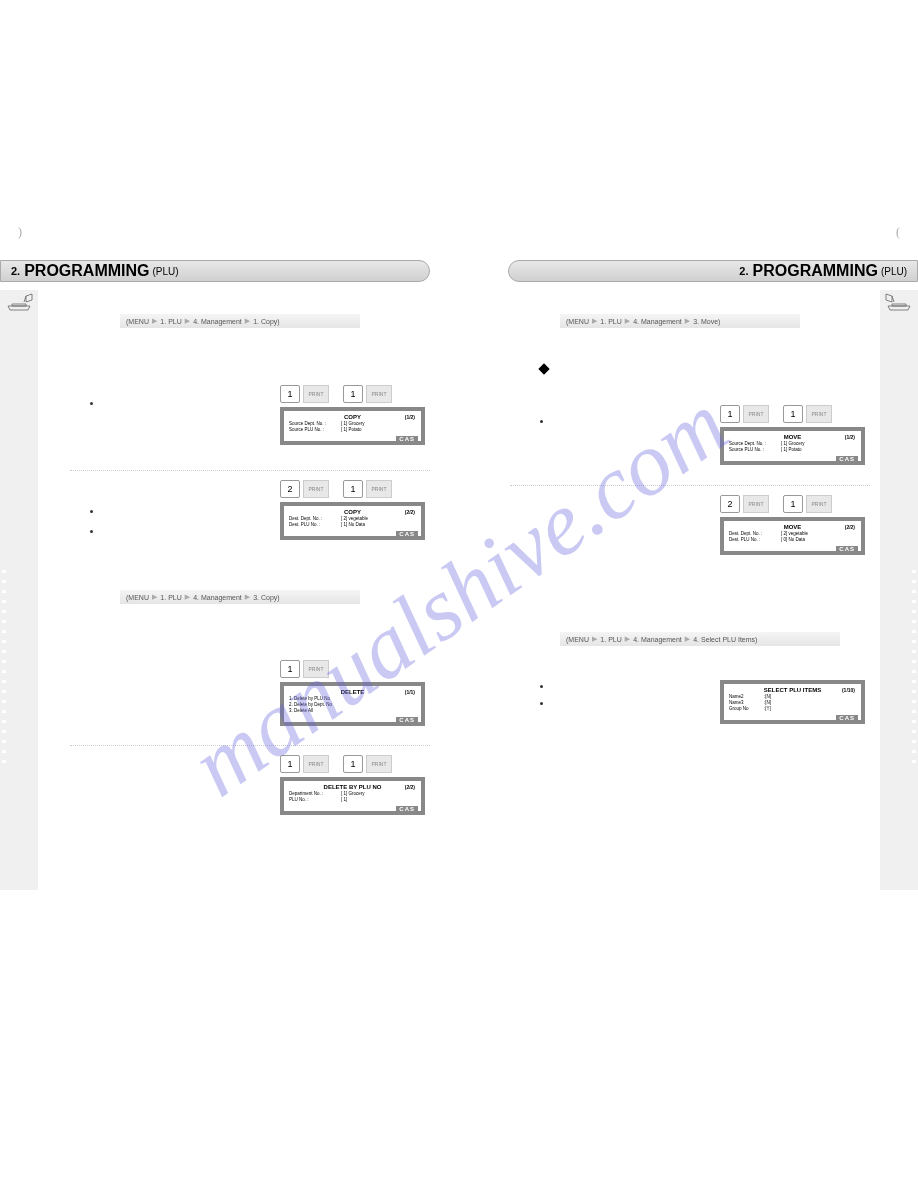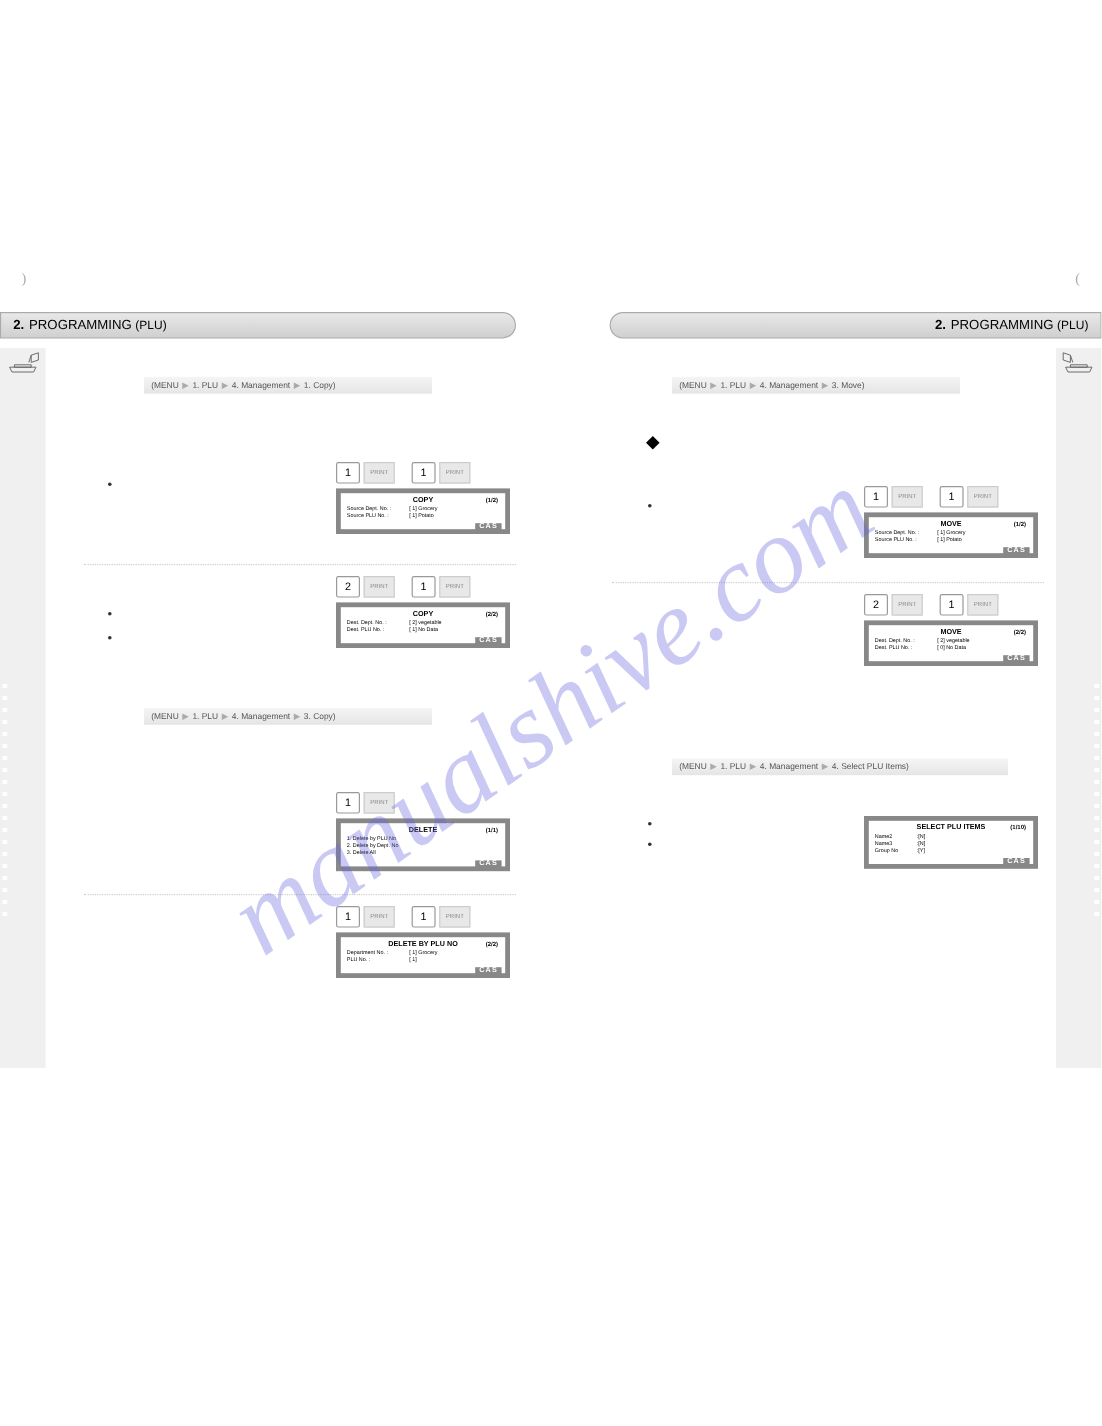--- a/index.html
+++ b/index.html
@@ -3,21 +3,21 @@
 <meta charset="utf-8">
 <style>
 *{margin:0;padding:0;box-sizing:border-box}
 body{width:918px;height:1188px;background:#fff;position:relative;font-family:Arial,sans-serif;overflow:hidden}
 .watermark{position:absolute;left:50%;top:50%;transform:translate(-50%,-50%) rotate(-35deg);font-size:90px;color:rgba(100,100,220,0.35);font-style:italic;pointer-events:none;z-index:10;white-space:nowrap;font-family:Georgia,serif}
 .page-area{position:absolute;top:260px;left:0;right:0}
 .header-bar{position:absolute;height:22px;background:linear-gradient(#e8e8e8,#d0d0d0);border:1px solid #aaa;border-radius:12px;display:flex;align-items:center;padding:0 10px}
 .header-left{left:0;width:430px;border-top-left-radius:0;border-bottom-left-radius:0}
 .header-right{right:0;width:410px;border-top-right-radius:0;border-bottom-right-radius:0;justify-content:flex-end}
 .header-bar .num{font-weight:bold;font-size:11px}
-.header-bar .title{font-weight:normal;font-size:11px}
+.header-bar .title{font-weight:bold;font-size:16px}
 .header-bar .sub{font-size:10px;margin-left:3px}
 .sidebar{position:absolute;top:30px;width:38px;height:600px;background:#f0f0f0}
 .sidebar-left{left:0}
 .sidebar-right{right:0}
 .sidebar-left::before{content:"";position:absolute;left:2px;top:280px;width:4px;height:200px;background:repeating-linear-gradient(to bottom,#fff 0,#fff 3px,transparent 3px,transparent 10px)}
 .sidebar-right::before{content:"";position:absolute;right:2px;top:280px;width:4px;height:200px;background:repeating-linear-gradient(to bottom,#fff 0,#fff 3px,transparent 3px,transparent 10px)}
 .scale-icon{position:absolute;top:32px;width:30px;height:20px}
 .scale-icon svg{width:30px;height:20px}
 .scale-left{left:4px}
 .scale-right{right:4px}

